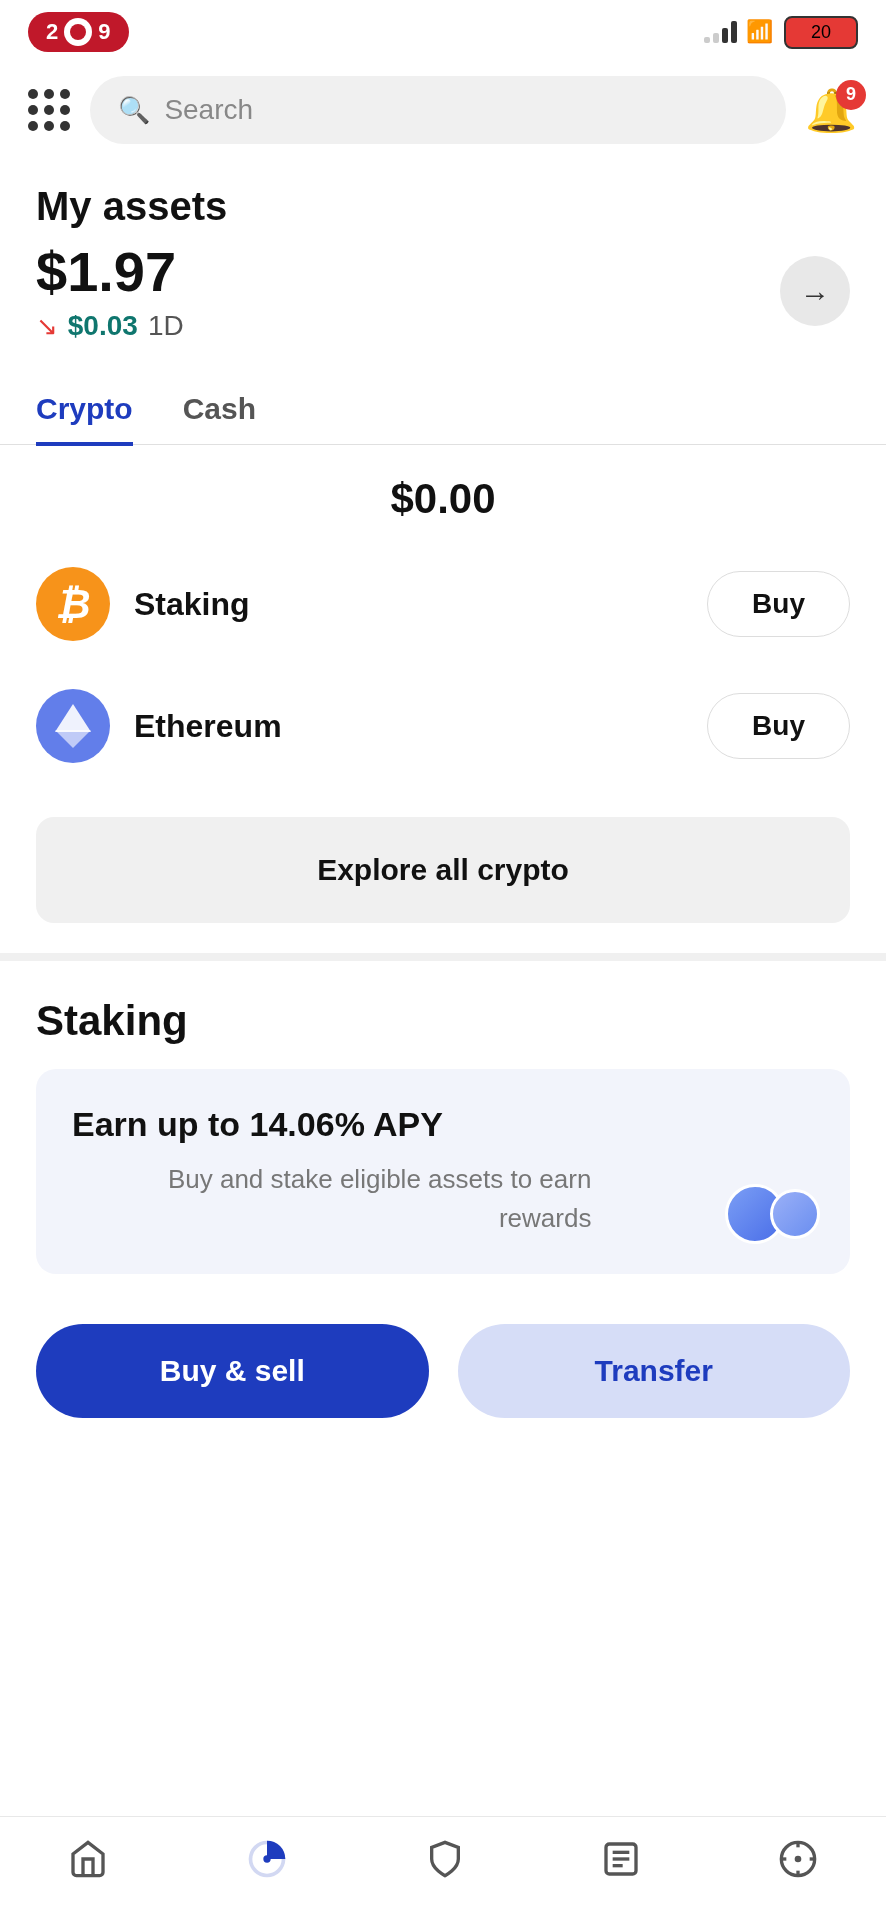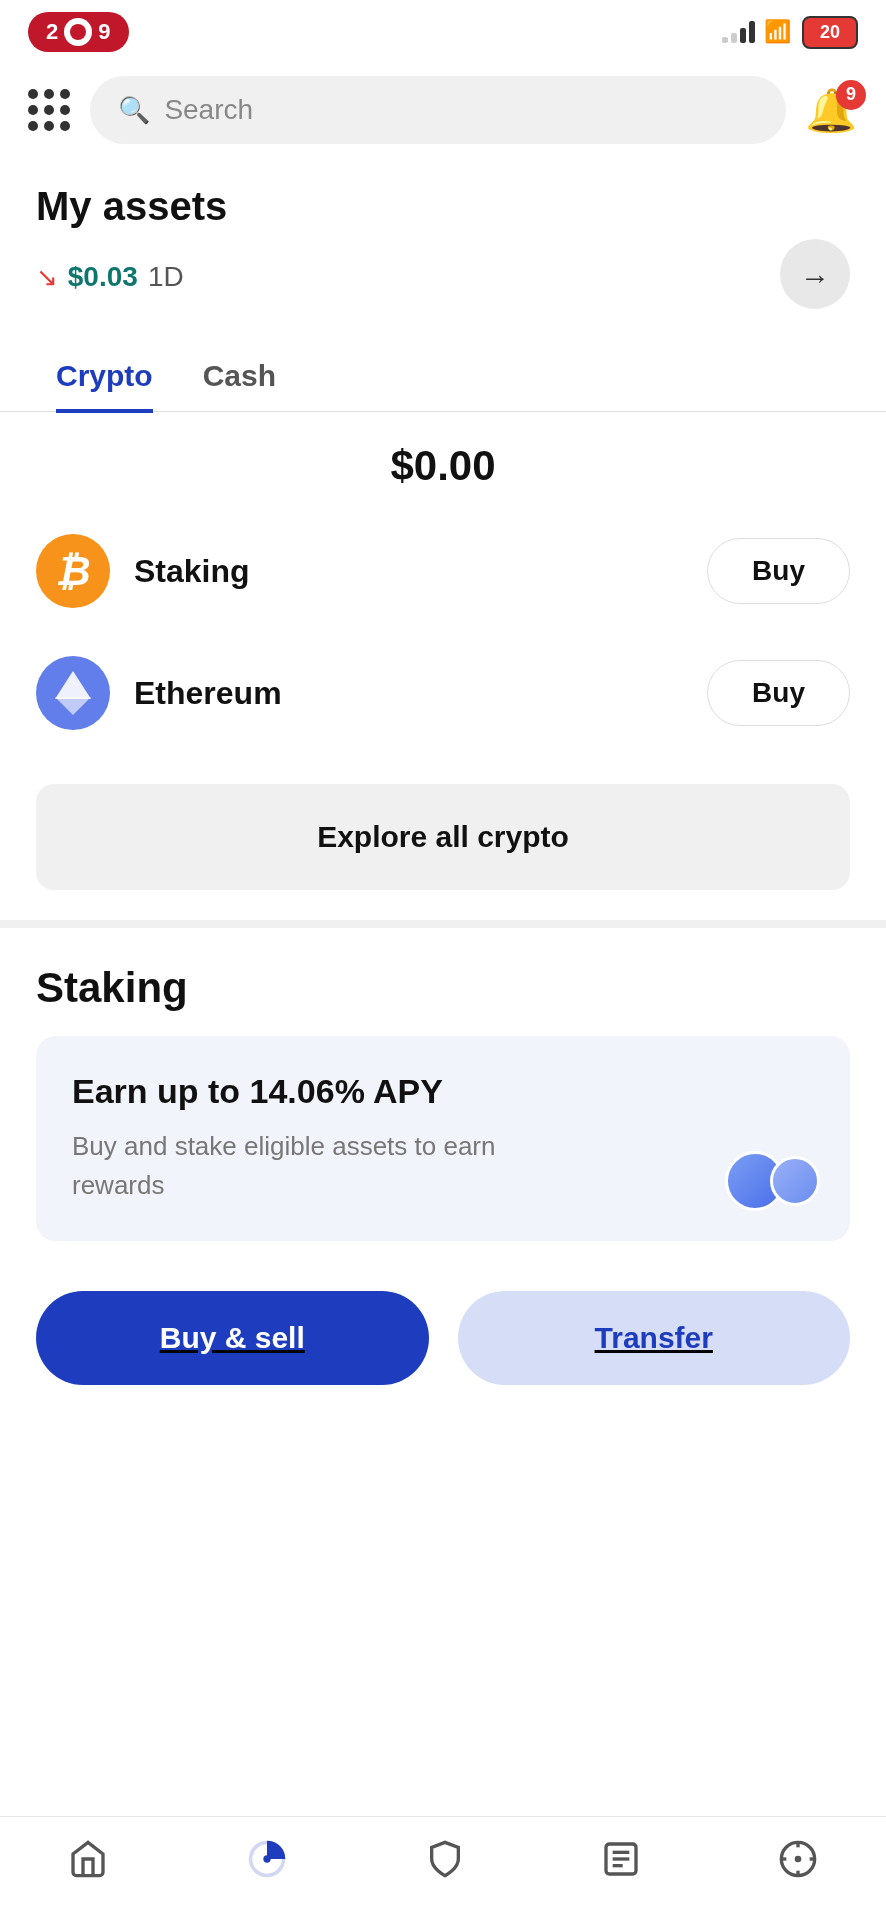--- a/index.html
+++ b/index.html
@@ -68,24 +68,24 @@
     .signal-bars span:nth-child(1) { height: 6px; background: #ccc; }
     .signal-bars span:nth-child(2) { height: 10px; background: #ccc; }
     .signal-bars span:nth-child(3) { height: 15px; }
     .signal-bars span:nth-child(4) { height: 22px; }
     .wifi-icon {
       font-size: 22px;
       color: #333;
     }
     .battery-pill {
       background: #e53935;
-      color: #ffffff;
+      color: #000000;
       font-size: 18px;
-      font-weight: 700;
-      padding: 4px 16px;
+      font-weight: 400;
+      padding: 4px 25px;
       border-radius: 8px;
       border: 2px solid #333;
     }
 
     
     .header {
       display: flex;
       align-items: center;
       padding: 16px 28px;
       gap: 20px;
@@ -193,21 +193,21 @@
       font-weight: 600;
     }
     .change-period {
       color: #555;
       font-size: 28px;
     }
 
     
     .tabs-container {
       display: flex;
-      padding: 28px 56px 0;
+      padding: 28px 36px 0;
       border-bottom: 1.5px solid #e0e0e0;
       margin-top: 20px;
     }
     .tab {
       font-size: 30px;
       font-weight: 600;
       padding-bottom: 16px;
       margin-right: 50px;
       cursor: pointer;
       color: #555;
@@ -321,20 +321,21 @@
       font-size: 34px;
       font-weight: 700;
       color: #111;
       margin-bottom: 16px;
     }
     .staking-card-desc {
       font-size: 26px;
       color: #777;
       line-height: 1.5;
       max-width: 70%;
+      text-align: right;
     }
     .staking-graphic {
       position: absolute;
       right: 30px;
       bottom: 30px;
       display: flex;
       align-items: center;
       gap: -10px;
     }
     .stake-circle {
@@ -351,21 +352,20 @@
       background: linear-gradient(135deg, #9ab0f7, #6a8ef0);
       border: 3px solid white;
       margin-left: -15px;
     }
 
     
     .action-buttons {
       display: flex;
       gap: 9px;
       margin: 50px 36px 0;
-      text-decoration: underline;
     }
     .buy-sell-btn {
       flex: 1;
       background: #1e3cbe;
       color: white;
       border: none;
       border-radius: 60px;
       padding: 30px;
       font-size: 30px;
       font-weight: 700;
@@ -485,20 +485,21 @@
     <span class="bell-icon">🔔</span>
     <div class="notification-badge">9</div>
   </div>
 </div>
 
 
 <div class="assets-section">
   <div class="assets-title">My assets</div>
   <div class="assets-row">
     <div>
+      <div class="assets-amount">$1.97</div>
       <div class="change-row">
         <span class="change-down">↘</span>
         <span class="change-amount">$0.03</span>
         <span class="change-period">1D</span>
       </div>
     </div>
     <div class="arrow-circle">
       <span>→</span>
     </div>
   </div>

